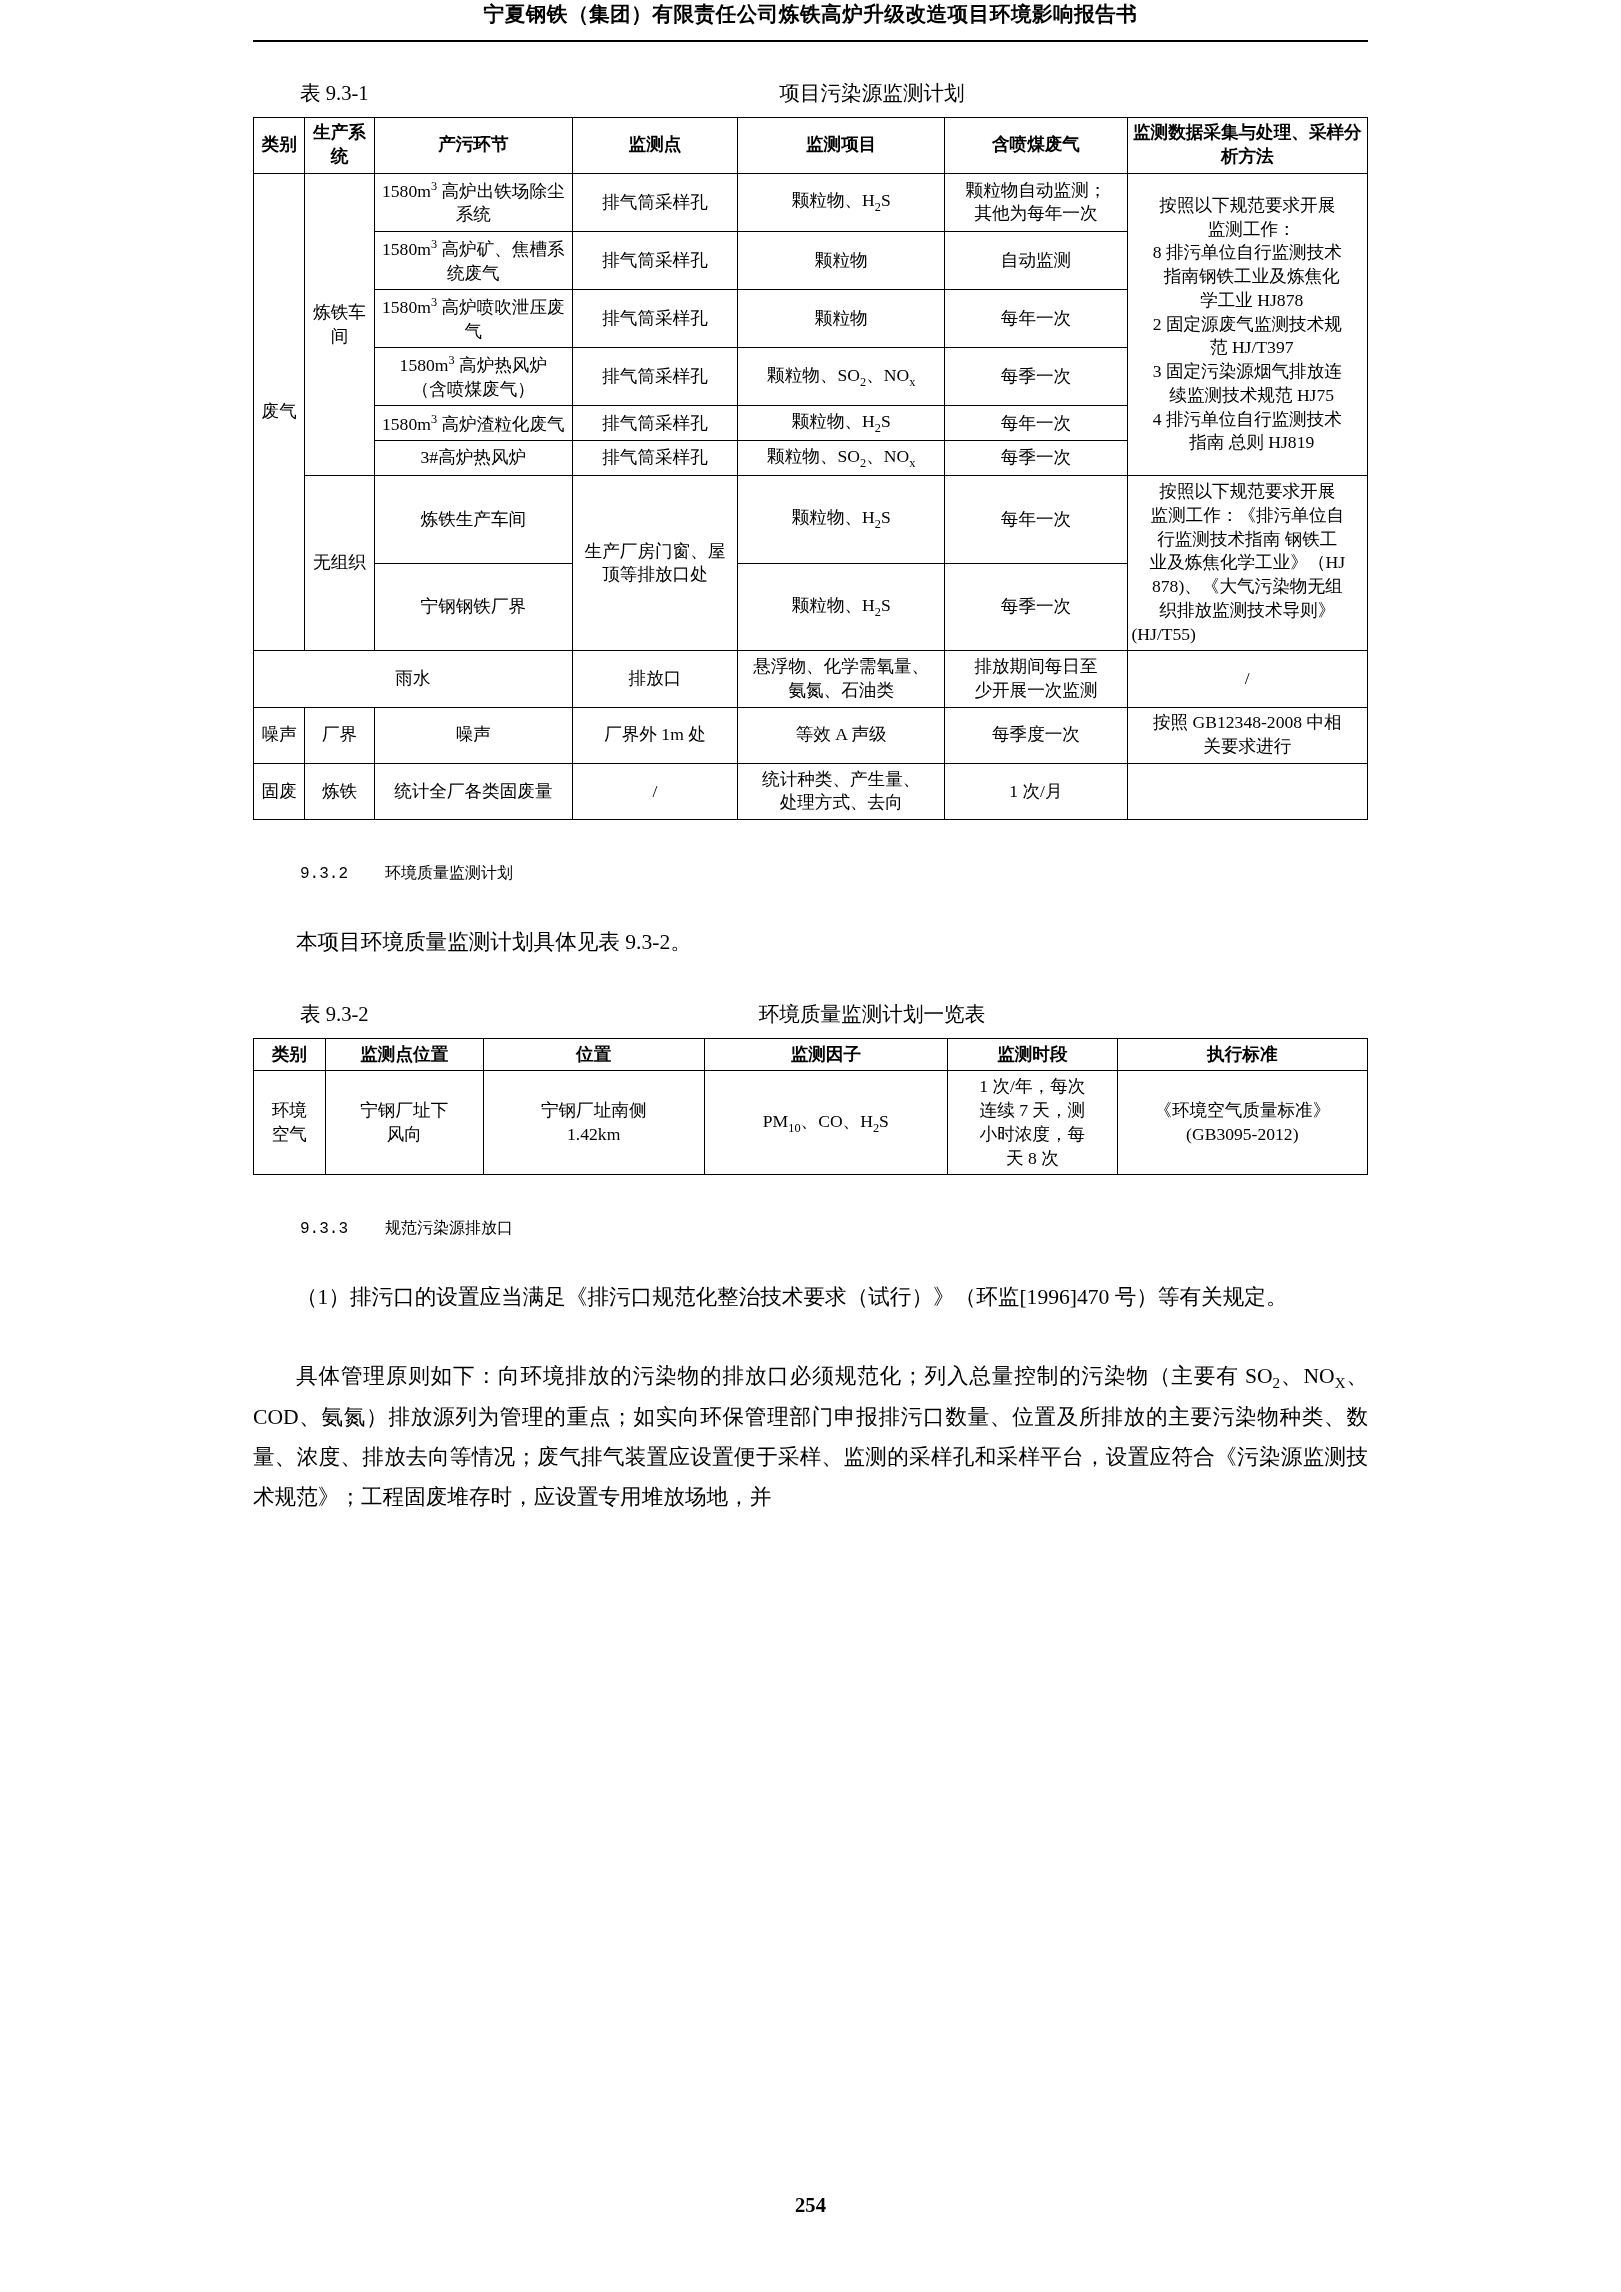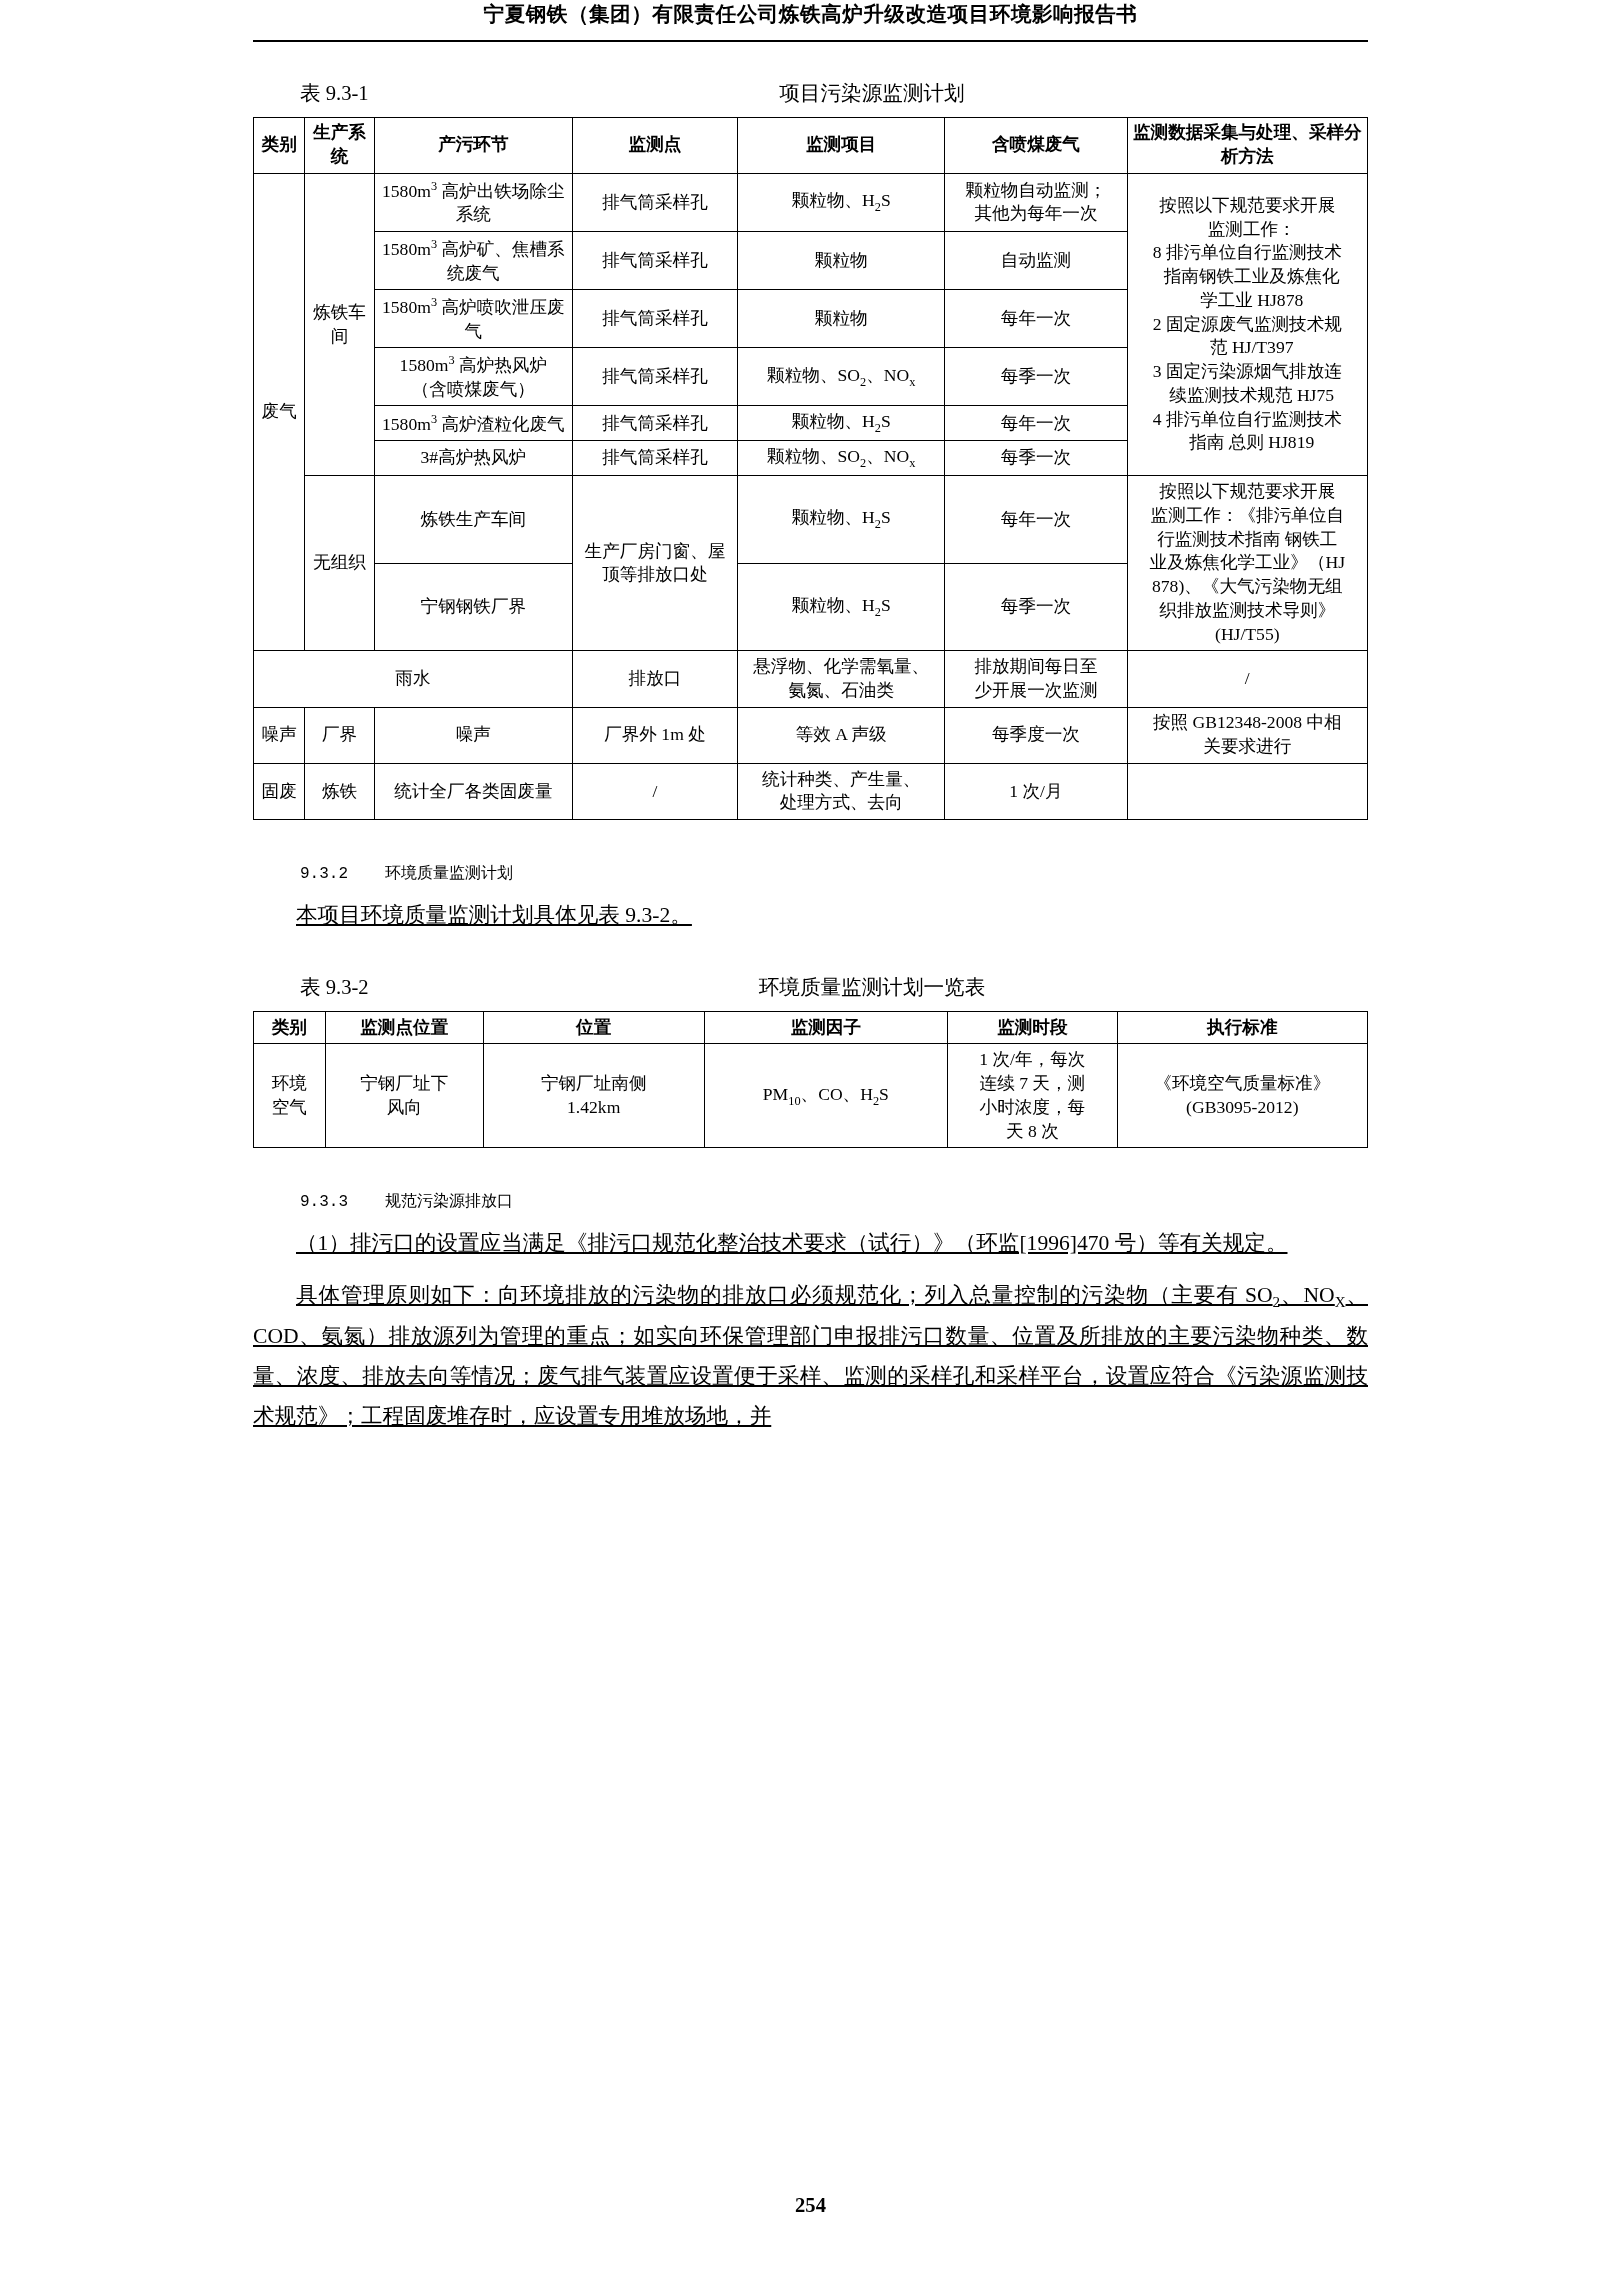--- a/index.html
+++ b/index.html
@@ -85,24 +85,23 @@
   .h3 {
     font-size: 16px;
     margin: 43px 0 0 0;
     padding-left: 47px;
     font-family: Liberation Mono, monospace;
   }
   .h3 .sp { display: inline-block; width: 37px; }
   p.body {
     font-size: 21.6px;
     line-height: 1.85;
-    margin: 12px 0 0 0;
+    margin: 39px 0 0 0;
     text-indent: 43px;
     text-align: justify;
-    text-decoration: underline;
   }
   .pageno {
     position: absolute;
     bottom: 76px;
     left: 0;
     right: 0;
     text-align: center;
     font-size: 20.6px;
     font-weight: bold;
   }
@@ -211,21 +210,21 @@
           <td class="small" rowspan="2">生产厂房门窗、屋顶等排放口处</td>
           <td class="small">颗粒物、H<sub>2</sub>S</td>
           <td class="small">每年一次</td>
           <td class="small lead" rowspan="2">
             <span class="blk">按照以下规范要求开展</span><br>
             <span class="blk">监测工作：《排污单位自</span><br>
             <span class="blk">行监测技术指南 钢铁工</span><br>
             <span class="blk">业及炼焦化学工业》（HJ</span><br>
             <span class="blk">878)、《大气污染物无组</span><br>
             <span class="blk">织排放监测技术导则》</span><br>
-            <span class="blk" style="text-align:center;width:100%">(HJ/T55)</span>
+            <span class="blk" style="text-align:left;width:100%">(HJ/T55)</span>
           </td>
         </tr>
 
         <tr>
           <td class="small">宁钢钢铁厂界</td>
           <td class="small">颗粒物、H<sub>2</sub>S</td>
           <td class="small">每季一次</td>
         </tr>
 
         <tr>

